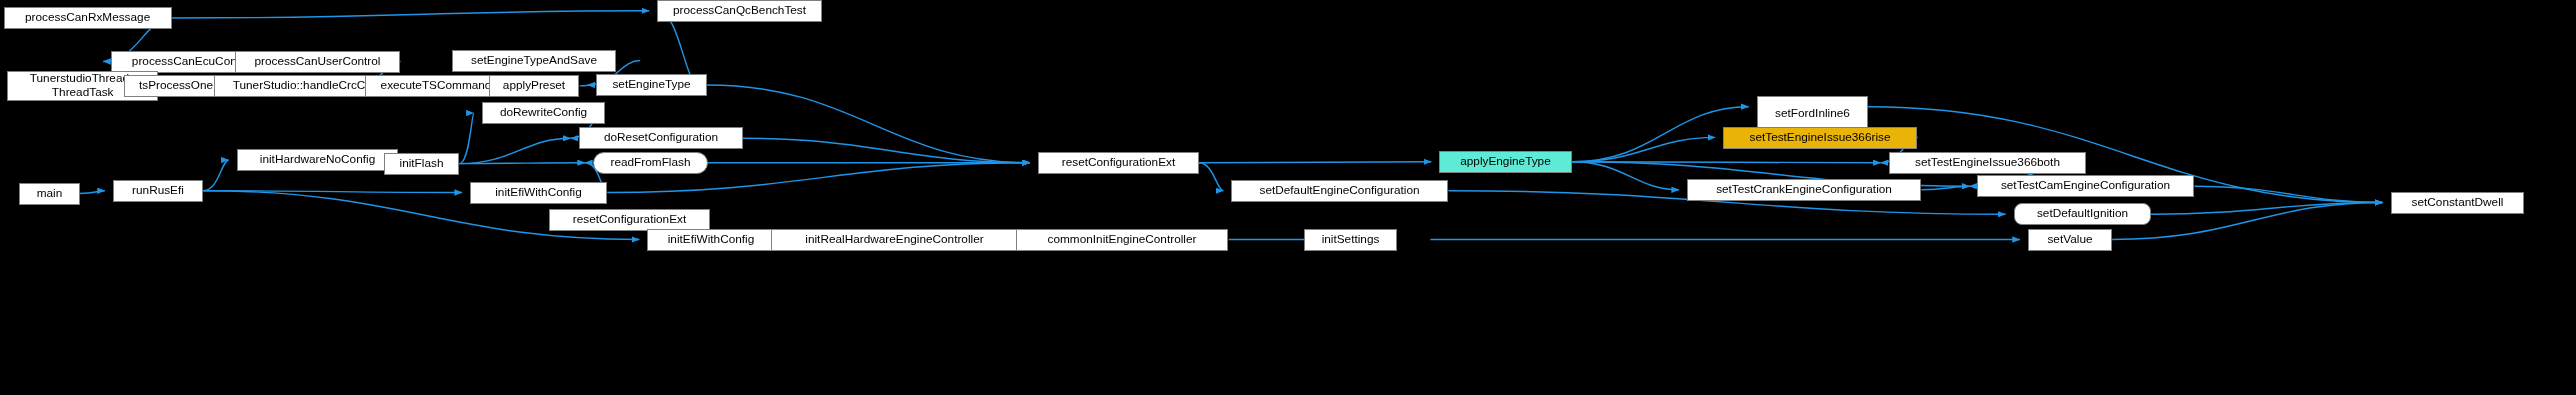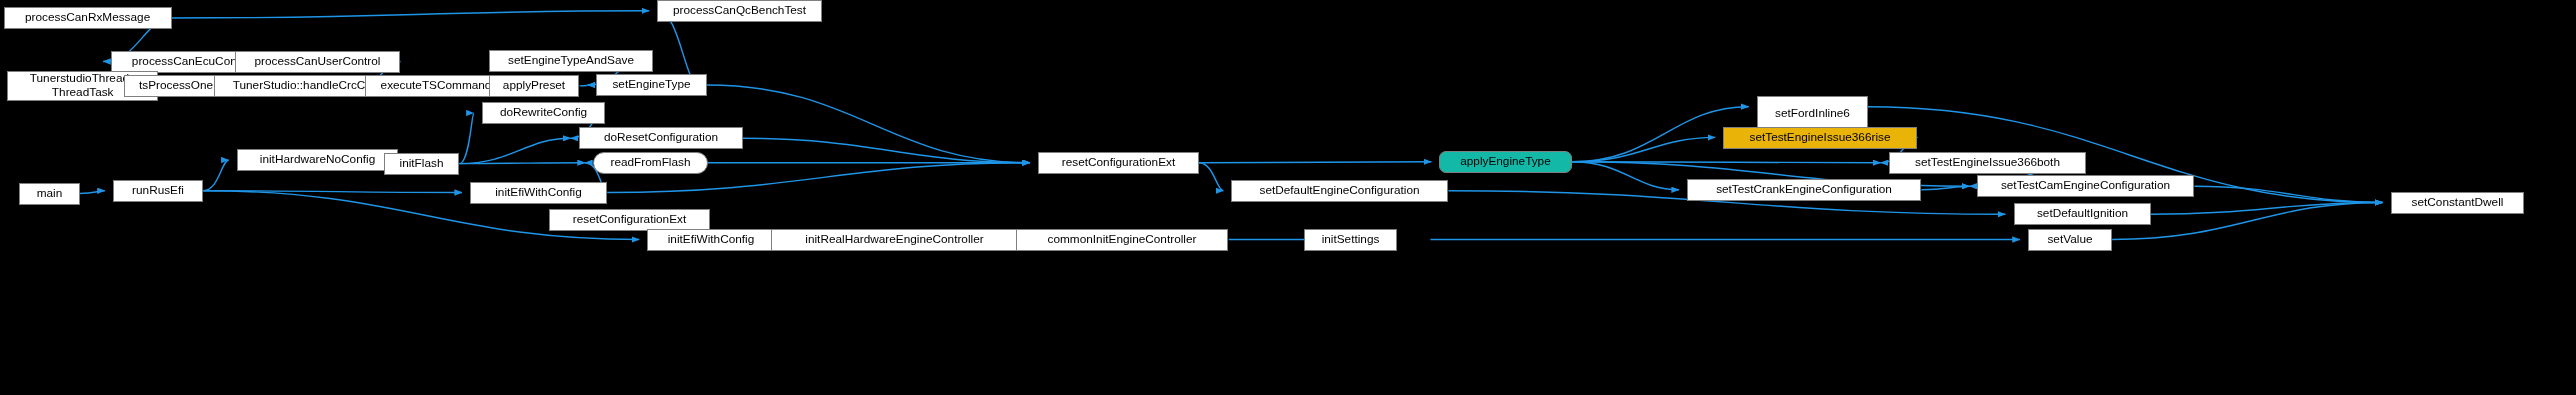--- a/index.html
+++ b/index.html
@@ -95,47 +95,47 @@
         <path d="M1359,265 C1413,265 1425,265 1470,265" stroke="#1f95e8" marker-end="url(#arrow)"></path>
         <path d="M1582,265 C1879.45,265 1945.55,265 2234,265" stroke="#1f95e8" marker-end="url(#arrow)"></path>
         <path d="M2336,265 C2474.6,265 2505.4,224 2635,224" stroke="#1f95e8" marker-end="url(#arrow)"></path>
       </g>
   </svg>
   <div id="node-layer">
       <div class="node" style="left: 3.6px; top: 7.2px; width: 168px; height: 22px; background: rgb(255, 255, 255); border-color: rgb(128, 128, 128); color: rgb(0, 0, 0);">processCanRxMessage</div>
       <div class="node" style="left: 657px; top: 0px; width: 165px; height: 22px; background: rgb(255, 255, 255); border-color: rgb(128, 128, 128); color: rgb(0, 0, 0);">processCanQcBenchTest</div>
       <div class="node" style="left: 111px; top: 51px; width: 163px; height: 22px; background: rgb(255, 255, 255); border-color: rgb(128, 128, 128); color: rgb(0, 0, 0);">processCanEcuControl</div>
       <div class="node" style="left: 235px; top: 51px; width: 165px; height: 22px; background: rgb(255, 255, 255); border-color: rgb(128, 128, 128); color: rgb(0, 0, 0);">processCanUserControl</div>
-      <div class="node" style="left: 489px; top: 50px; width: 164px; height: 22px; background: rgb(255, 255, 255); border-color: rgb(128, 128, 128); color: rgb(0, 0, 0);">setEngineTypeAndSave</div>
+      <div class="node" style="left: 452px; top: 50px; width: 164px; height: 22px; background: rgb(255, 255, 255); border-color: rgb(128, 128, 128); color: rgb(0, 0, 0);">setEngineTypeAndSave</div>
       <div class="node" style="left: 596px; top: 74px; width: 111px; height: 22px; background: rgb(255, 255, 255); border-color: rgb(128, 128, 128); color: rgb(0, 0, 0);">setEngineType</div>
       <div class="node" style="left: 7.2px; top: 71px; width: 151px; height: 30px; background: rgb(255, 255, 255); border-color: rgb(128, 128, 128); color: rgb(0, 0, 0);">TunerstudioThread::
 ThreadTask</div>
       <div class="node" style="left: 124px; top: 75px; width: 104px; height: 22px; background: rgb(255, 255, 255); border-color: rgb(128, 128, 128); color: rgb(0, 0, 0);">tsProcessOne</div>
       <div class="node" style="left: 214px; top: 75px; width: 216px; height: 22px; background: rgb(255, 255, 255); border-color: rgb(128, 128, 128); color: rgb(0, 0, 0);">TunerStudio::handleCrcCommand</div>
       <div class="node" style="left: 365px; top: 75px; width: 142px; height: 22px; background: rgb(255, 255, 255); border-color: rgb(128, 128, 128); color: rgb(0, 0, 0);">executeTSCommand</div>
       <div class="node" style="left: 489px; top: 75px; width: 90px; height: 22px; background: rgb(255, 255, 255); border-color: rgb(128, 128, 128); color: rgb(0, 0, 0);">applyPreset</div>
       <div class="node" style="left: 1757px; top: 96px; width: 111px; height: 36px; background: rgb(255, 255, 255); border-color: rgb(128, 128, 128); color: rgb(0, 0, 0);">setFordInline6</div>
       <div class="node" style="left: 482px; top: 102px; width: 123px; height: 22px; background: rgb(255, 255, 255); border-color: rgb(128, 128, 128); color: rgb(0, 0, 0);">doRewriteConfig</div>
       <div class="node" style="left: 1723px; top: 127px; width: 194px; height: 22px; background: #eab308; border-color: rgb(128, 128, 128); color: rgb(0, 0, 0);">setTestEngineIssue366rise</div>
       <div class="node" style="left: 579px; top: 127px; width: 164px; height: 22px; background: rgb(255, 255, 255); border-color: rgb(128, 128, 128); color: rgb(0, 0, 0);">doResetConfiguration</div>
       <div class="node" style="left: 1889px; top: 152px; width: 197px; height: 22px; background: rgb(255, 255, 255); border-color: rgb(128, 128, 128); color: rgb(0, 0, 0);">setTestEngineIssue366both</div>
       <div class="node" style="left: 237px; top: 149px; width: 161px; height: 22px; background: rgb(255, 255, 255); border-color: rgb(128, 128, 128); color: rgb(0, 0, 0);">initHardwareNoConfig</div>
       <div class="node" style="left: 384px; top: 153px; width: 75px; height: 22px; background: rgb(255, 255, 255); border-color: rgb(128, 128, 128); color: rgb(0, 0, 0);">initFlash</div>
-      <div class="node" style="left: 1439px; top: 151px; width: 133px; height: 22px; background: #14b8a6; border-color: rgb(128, 128, 128); color: rgb(0, 0, 0); border-radius: 7px;">applyEngineType</div>
+      <div class="node" style="left: 1439px; top: 151px; width: 133px; height: 22px; background: #5eead4; border-color: rgb(128, 128, 128); color: rgb(0, 0, 0);">applyEngineType</div>
       <div class="node" style="left: 593px; top: 152px; width: 115px; height: 22px; background: rgb(255, 255, 255); border-color: rgb(128, 128, 128); color: rgb(0, 0, 0); border-radius: 11px;">readFromFlash</div>
       <div class="node" style="left: 1038px; top: 152px; width: 161px; height: 22px; background: rgb(255, 255, 255); border-color: rgb(128, 128, 128); color: rgb(0, 0, 0);">resetConfigurationExt</div>
       <div class="node" style="left: 1977px; top: 175px; width: 217px; height: 22px; background: rgb(255, 255, 255); border-color: rgb(128, 128, 128); color: rgb(0, 0, 0);">setTestCamEngineConfiguration</div>
       <div class="node" style="left: 19px; top: 183px; width: 61px; height: 22px; background: rgb(255, 255, 255); border-color: rgb(128, 128, 128); color: rgb(0, 0, 0);">main</div>
       <div class="node" style="left: 113px; top: 180px; width: 90px; height: 22px; background: rgb(255, 255, 255); border-color: rgb(128, 128, 128); color: rgb(0, 0, 0);">runRusEfi</div>
       <div class="node" style="left: 470px; top: 182px; width: 137px; height: 22px; background: rgb(255, 255, 255); border-color: rgb(128, 128, 128); color: rgb(0, 0, 0);">initEfiWithConfig</div>
       <div class="node" style="left: 1231px; top: 180px; width: 217px; height: 22px; background: rgb(255, 255, 255); border-color: rgb(128, 128, 128); color: rgb(0, 0, 0);">setDefaultEngineConfiguration</div>
       <div class="node" style="left: 1687px; top: 179px; width: 234px; height: 22px; background: rgb(255, 255, 255); border-color: rgb(128, 128, 128); color: rgb(0, 0, 0);">setTestCrankEngineConfiguration</div>
       <div class="node" style="left: 2391px; top: 192px; width: 133px; height: 22px; background: rgb(255, 255, 255); border-color: rgb(128, 128, 128); color: rgb(0, 0, 0);">setConstantDwell</div>
       <div class="node" style="left: 549px; top: 209px; width: 161px; height: 22px; background: rgb(255, 255, 255); border-color: rgb(128, 128, 128); color: rgb(0, 0, 0);">resetConfigurationExt</div>
-      <div class="node" style="left: 2014px; top: 203px; width: 137px; height: 22px; background: rgb(255, 255, 255); border-color: rgb(128, 128, 128); color: rgb(0, 0, 0);">setDefaultIgnition</div>
+      <div class="node" style="left: 2014px; top: 203px; width: 137px; height: 22px; background: rgb(255, 255, 255); border-color: rgb(128, 128, 128); color: rgb(0, 0, 0); border-radius: 8px;">setDefaultIgnition</div>
       <div class="node" style="left: 647px; top: 229px; width: 128px; height: 22px; background: rgb(255, 255, 255); border-color: rgb(128, 128, 128); color: rgb(0, 0, 0);">initEfiWithConfig</div>
       <div class="node" style="left: 771px; top: 229px; width: 247px; height: 22px; background: rgb(255, 255, 255); border-color: rgb(128, 128, 128); color: rgb(0, 0, 0);">initRealHardwareEngineController</div>
       <div class="node" style="left: 1016px; top: 229px; width: 212px; height: 22px; background: rgb(255, 255, 255); border-color: rgb(128, 128, 128); color: rgb(0, 0, 0);">commonInitEngineController</div>
       <div class="node" style="left: 1304px; top: 229px; width: 93px; height: 22px; background: rgb(255, 255, 255); border-color: rgb(128, 128, 128); color: rgb(0, 0, 0);">initSettings</div>
       <div class="node" style="left: 2028px; top: 229px; width: 84px; height: 22px; background: rgb(255, 255, 255); border-color: rgb(128, 128, 128); color: rgb(0, 0, 0);">setValue</div>
     </div>
 </div>
 
 
 </body></html>

